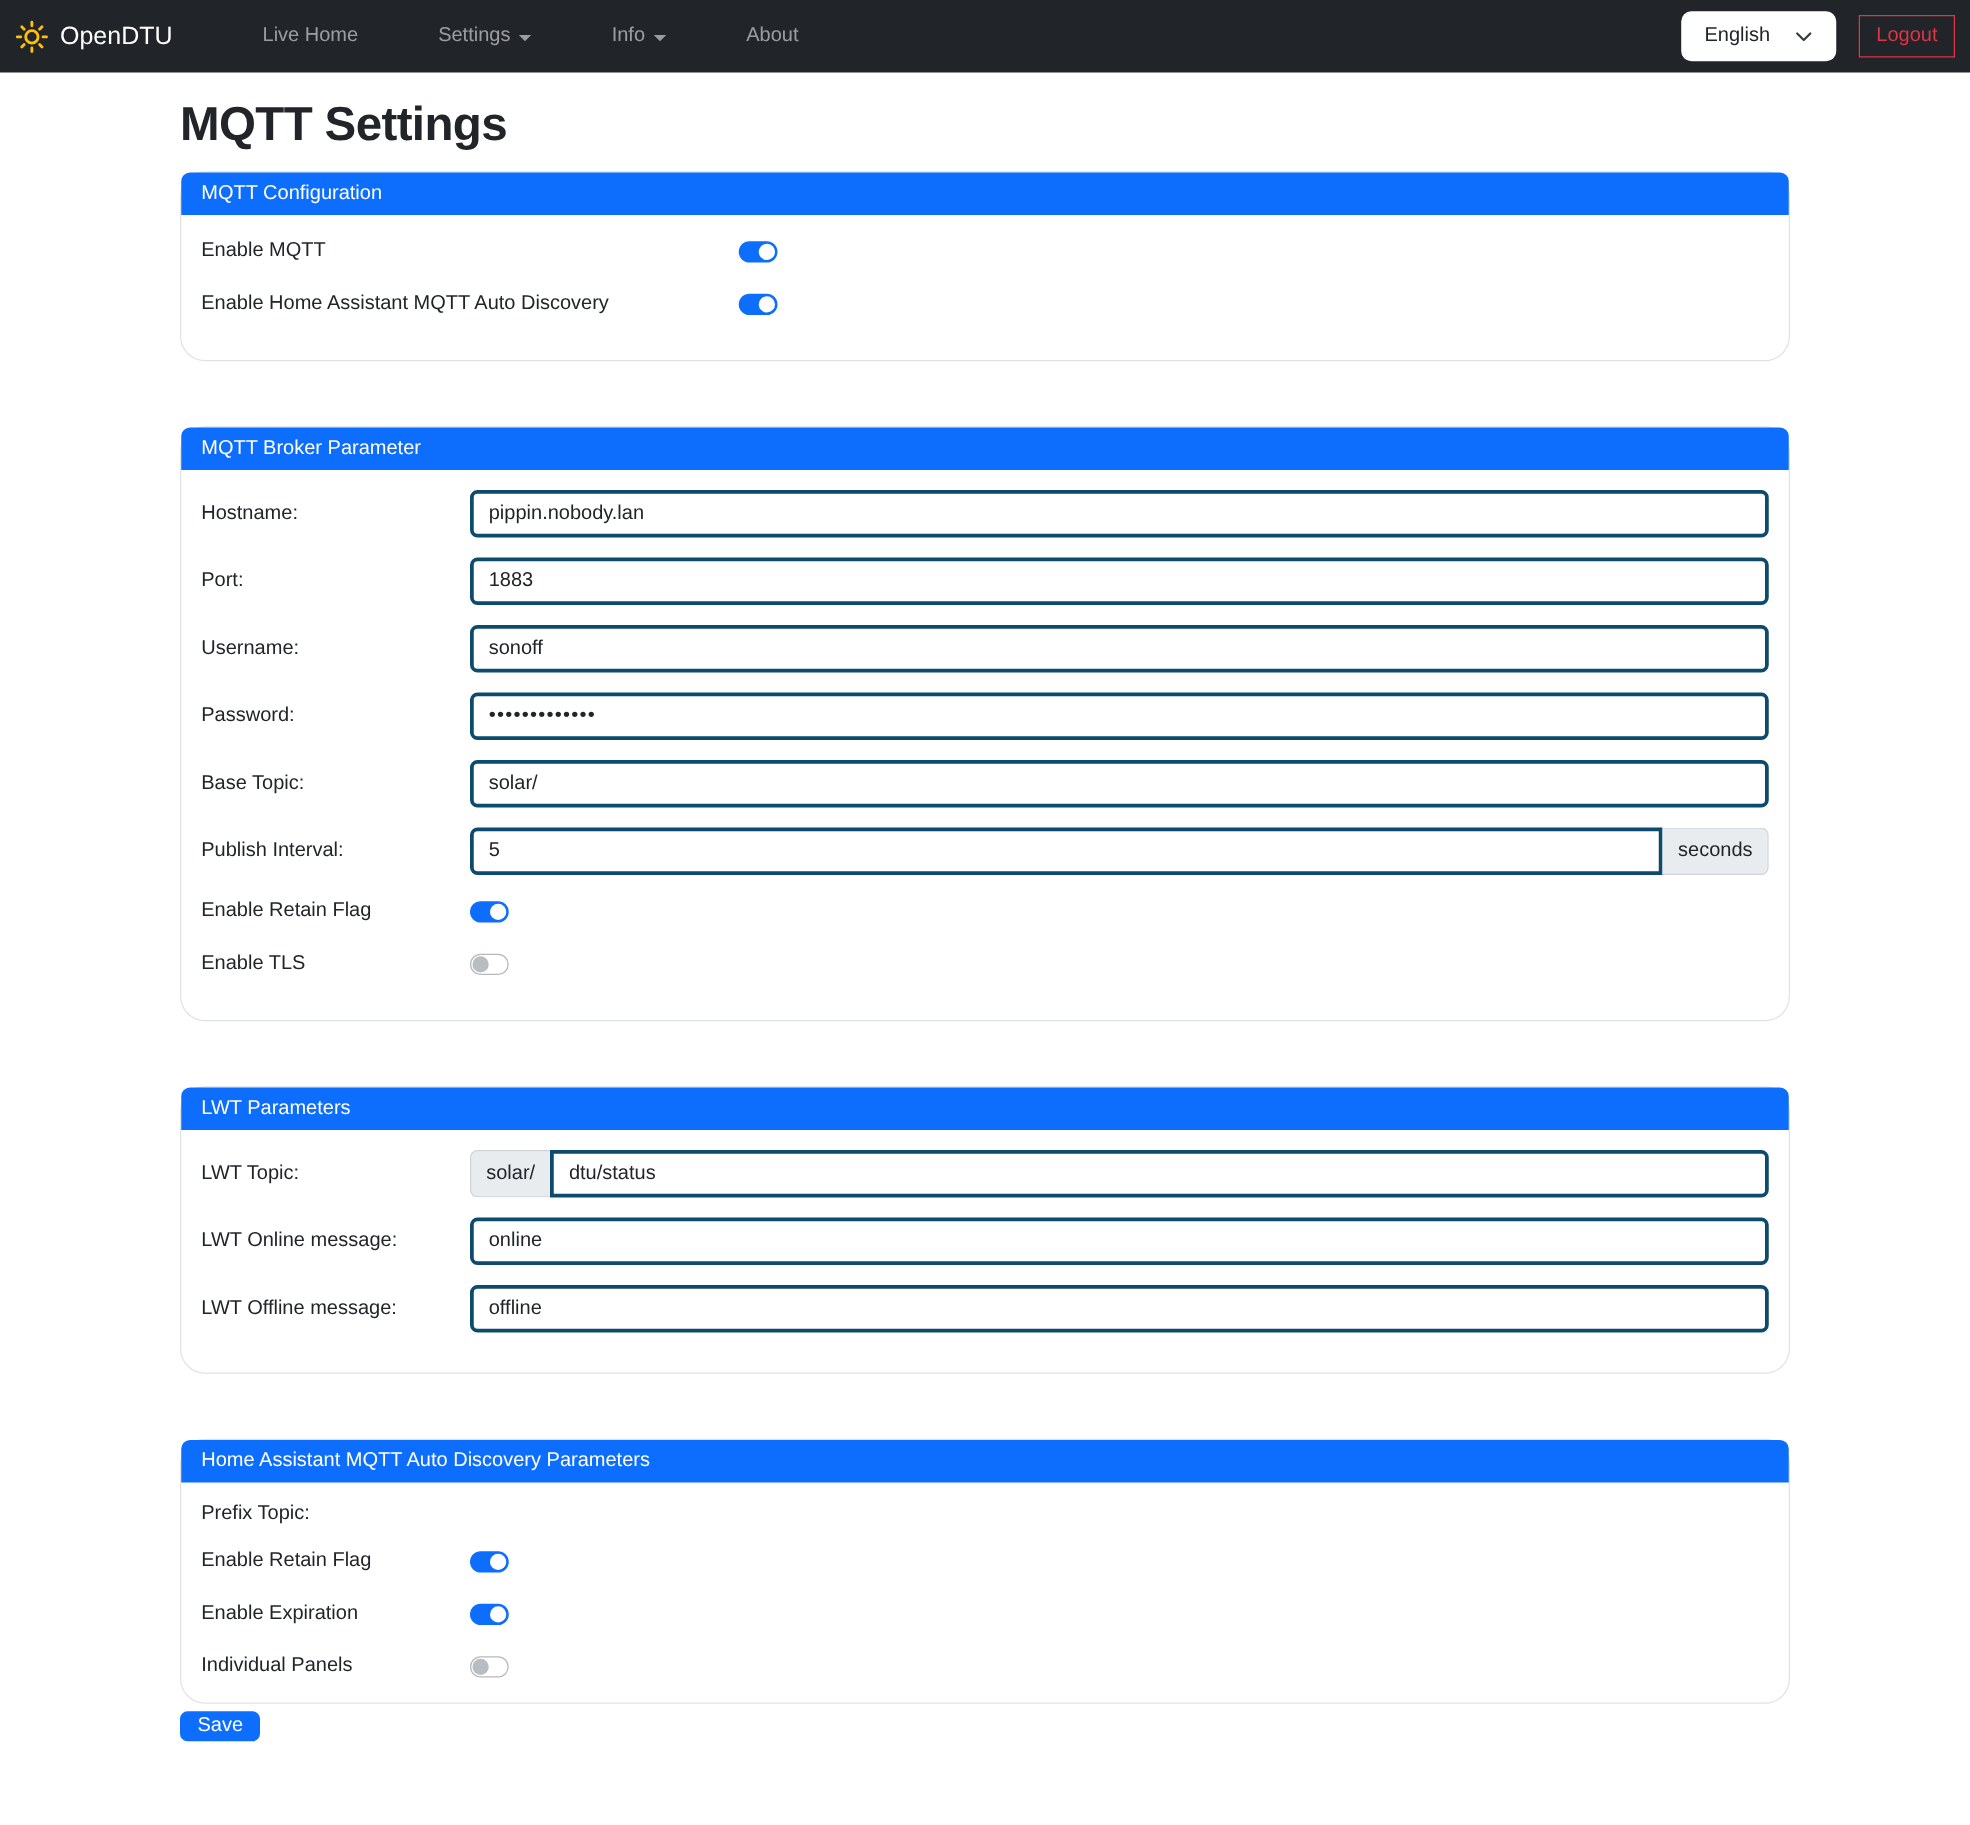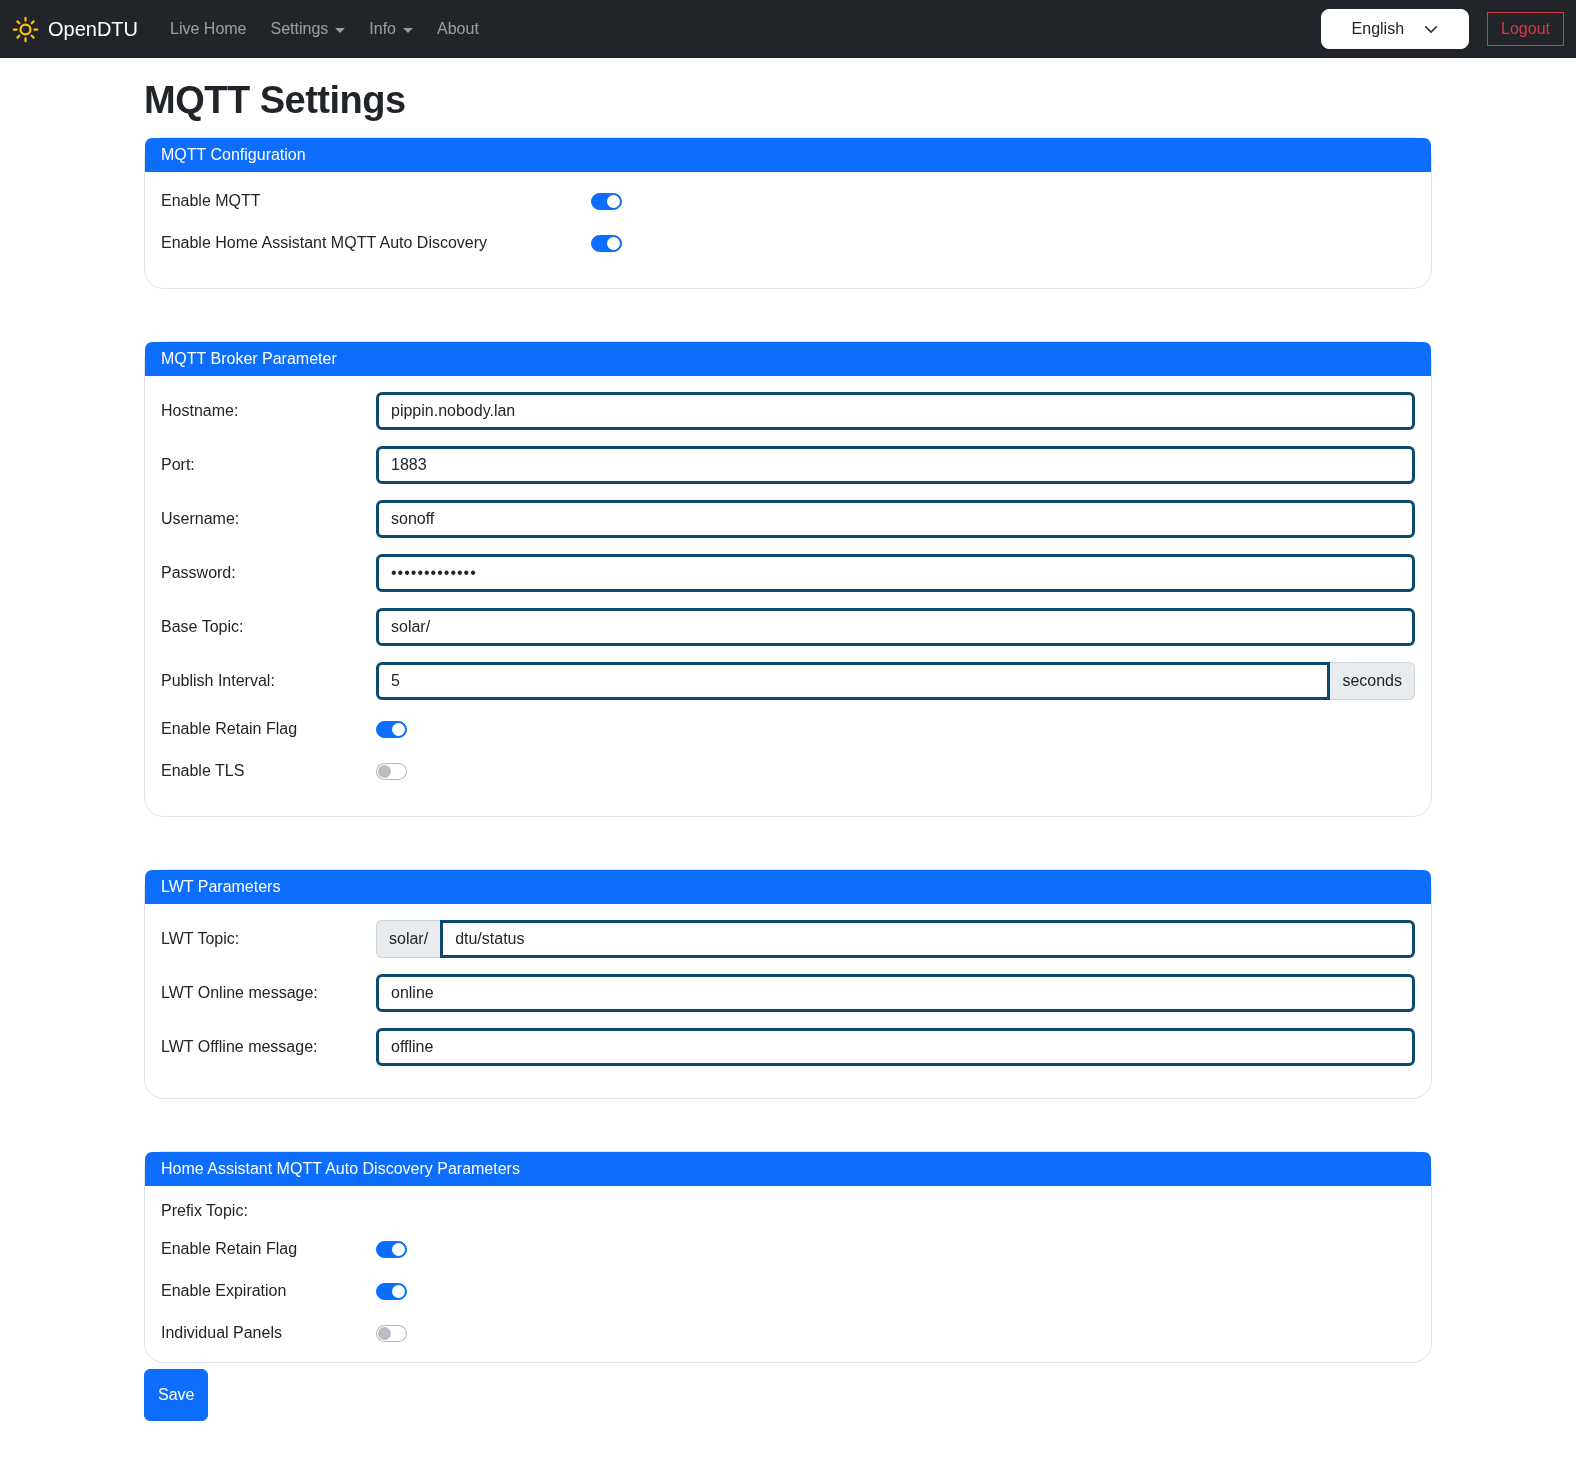--- a/index.html
+++ b/index.html
@@ -8,41 +8,41 @@
     background:#fff; color:#212529;
     font-family:"Liberation Sans", sans-serif;
     font-size:16px; width:1576px; min-height:1460px;
   }
   
   .navbar {
     background:#212529; height:58px;
     display:flex; align-items:center; justify-content:space-between;
     padding:0 12px;
   }
-  .nav-left { display:flex; align-items:center; }
+  .nav-left { display:flex; align-items:center;gap:40px; }
   .brand {
     display:flex; align-items:center; gap:9px;
     color:#fff; font-size:20px; font-weight:500;
     margin-right:20px; cursor:pointer; text-decoration:none;
   }
   .nav-link {
     color:rgba(255,255,255,0.55); padding:8px 0; margin:0 12px;
     cursor:pointer; display:flex; align-items:center; gap:7px;
     white-space:nowrap;
   }
   .caret {
     width:0; height:0; display:inline-block;
     border-left:5px solid transparent; border-right:5px solid transparent;
     border-top:5px solid rgba(255,255,255,0.55);
     margin-top:2px;
   }
   .nav-right { display:flex; align-items:center; gap:18px; }
   .lang-select {
     background:#fff; color:#212529; border:1px solid #fff;
-    border-radius:8px; height:40px; padding:6px 30px;
+    border-radius:8px; height:40px; padding:6px 18px;
     display:flex; align-items:center; gap:20px; cursor:pointer;
   }
   .logout-btn {
     background:transparent; color:#dc3545;
     border:1px solid #dc3545; border-radius:0;
     padding:7px 13px; font-size:16px; cursor:pointer;
     font-family:inherit;
   }
   
   .container { width:1288px; margin:0 auto; }
@@ -92,21 +92,21 @@
     position:absolute; top:1px; left:1px;
     width:13px; height:13px; border-radius:50%;
     background:#b7bdc3;
   }
   .switch.on { background:#0d6efd; border-color:#0d6efd; }
   .switch.on .knob { left:auto; right:1px; background:#fff; }
   
   .save-btn {
     background:#0d6efd; color:#fff;
     border:1px solid #0d6efd; border-radius:6px;
-    padding:16px 13px; font-size:16px; cursor:pointer;
+    padding:2px 13px; font-size:16px; cursor:pointer;
     font-family:inherit; margin:6px 0 24px 0;
   }
 </style>
 </head>
 <body>
 
 <nav class="navbar">
   <div class="nav-left">
     <a class="brand">
       <span style="display:flex;">

